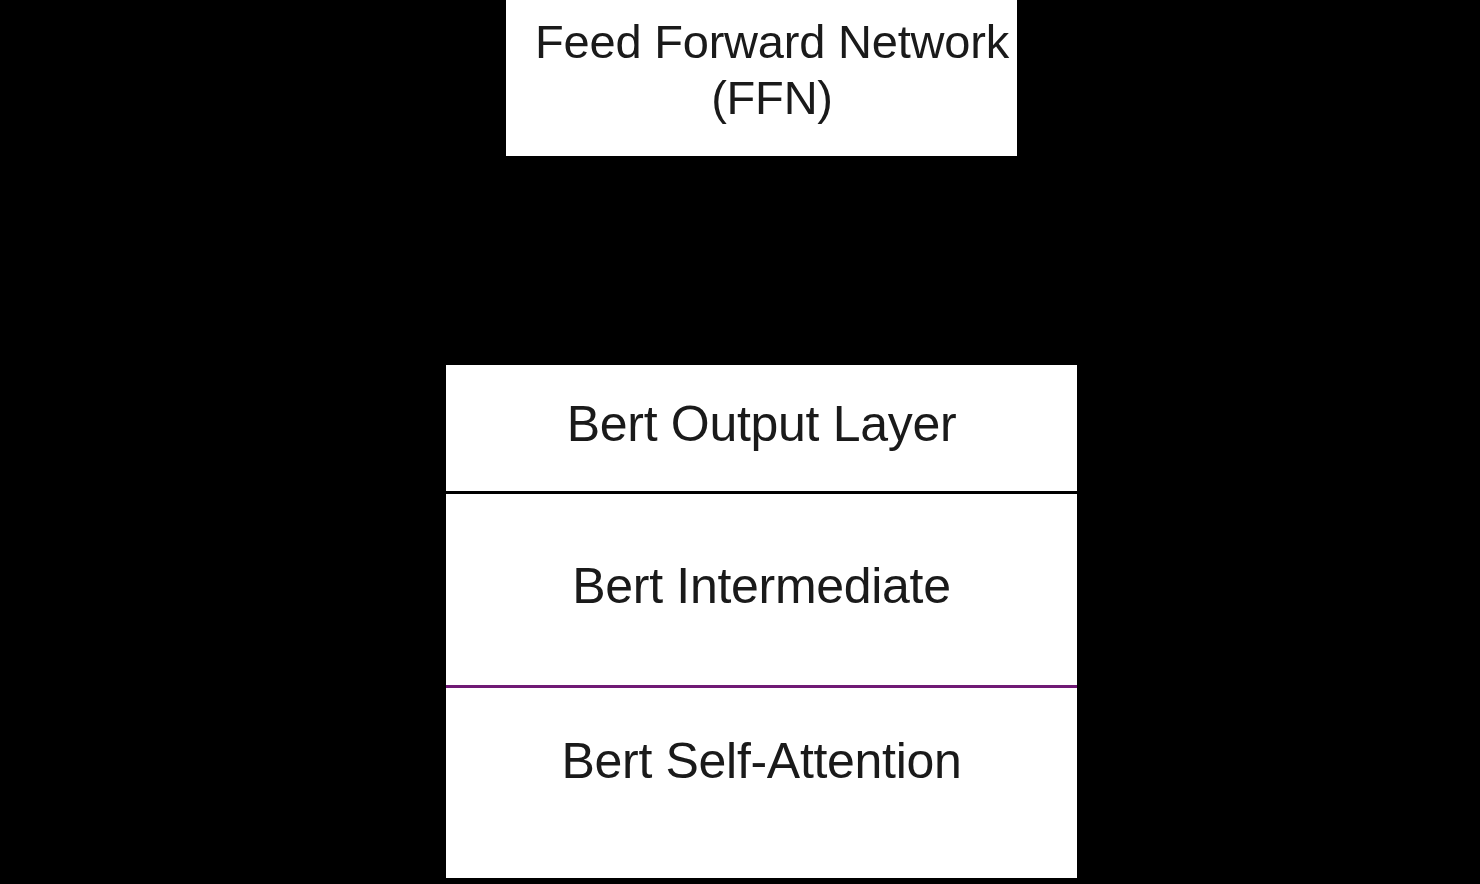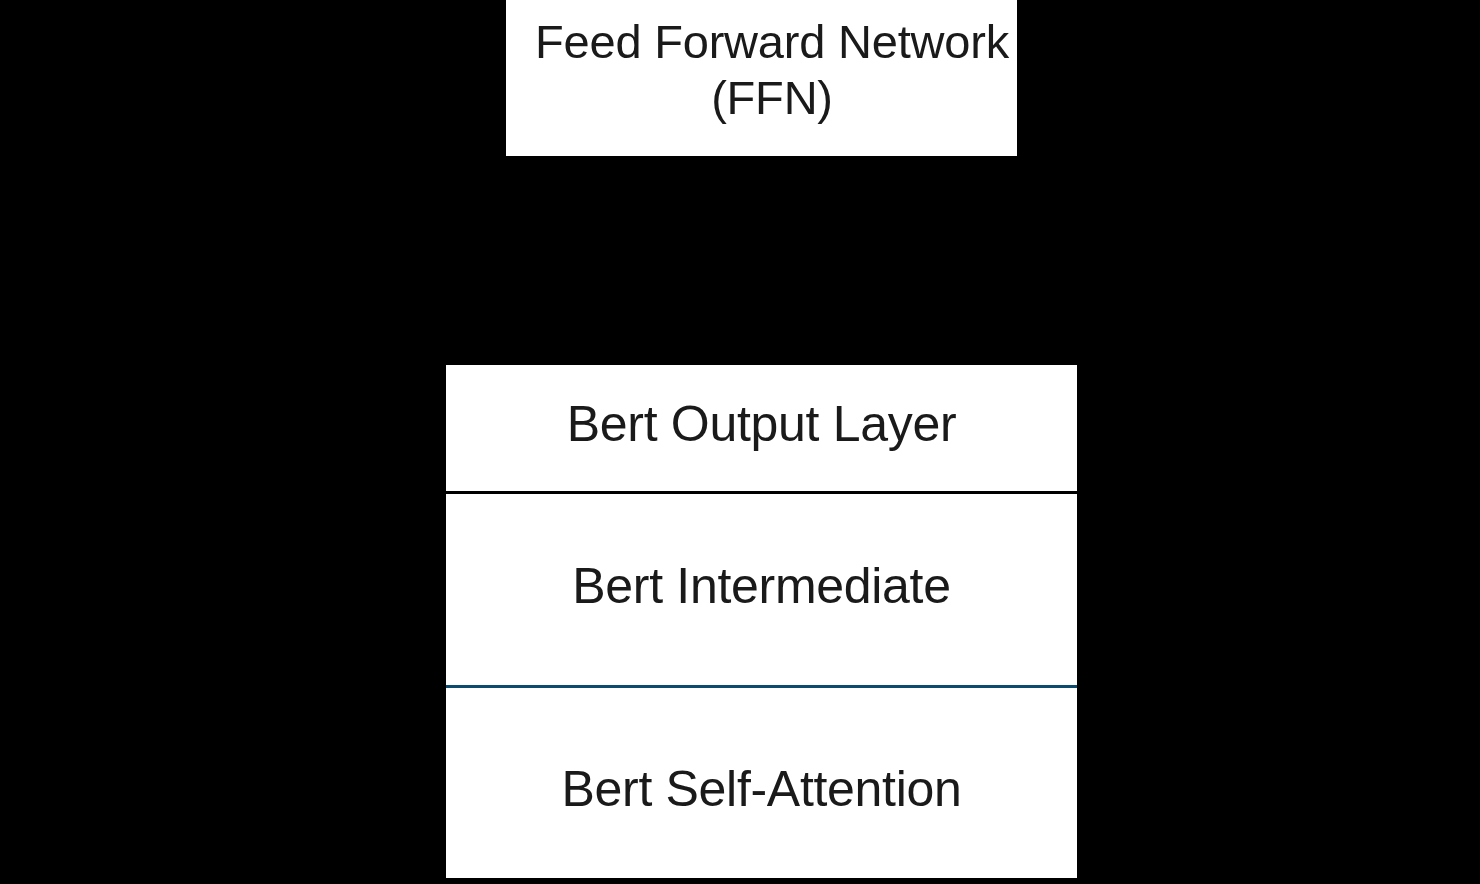--- a/index.html
+++ b/index.html
@@ -73,22 +73,22 @@
     align-items: center;
     justify-content: center;
     text-align: center;
     color: #1a1a1a;
     font-size: 50px;
     line-height: 1.1;
     letter-spacing: -0.3px;
     -webkit-font-smoothing: antialiased;
   }
   #cell-output      { height: 126px; padding-bottom: 8px; }
-  #cell-intermediate{ height: 197px; padding-bottom: 6px; border-top: 3px solid #000000; border-bottom: 3px solid #0c4a6e; text-align: center; }
-  #cell-selfattn    { height: 155px; padding-bottom: 8px; margin-top: 28px; }
+  #cell-intermediate{ height: 197px; padding-bottom: 6px; border-top: 3px solid #000000; border-bottom: 3px solid #701a75; text-align: center; }
+  #cell-selfattn    { height: 155px; padding-bottom: 8px; }
 </style>
 </head>
 <body>
 
 <div id="canvas">
 
   <div id="ffn-box" class="node">
     <span class="label">Feed Forward Network
 (FFN)</span>
   </div>

